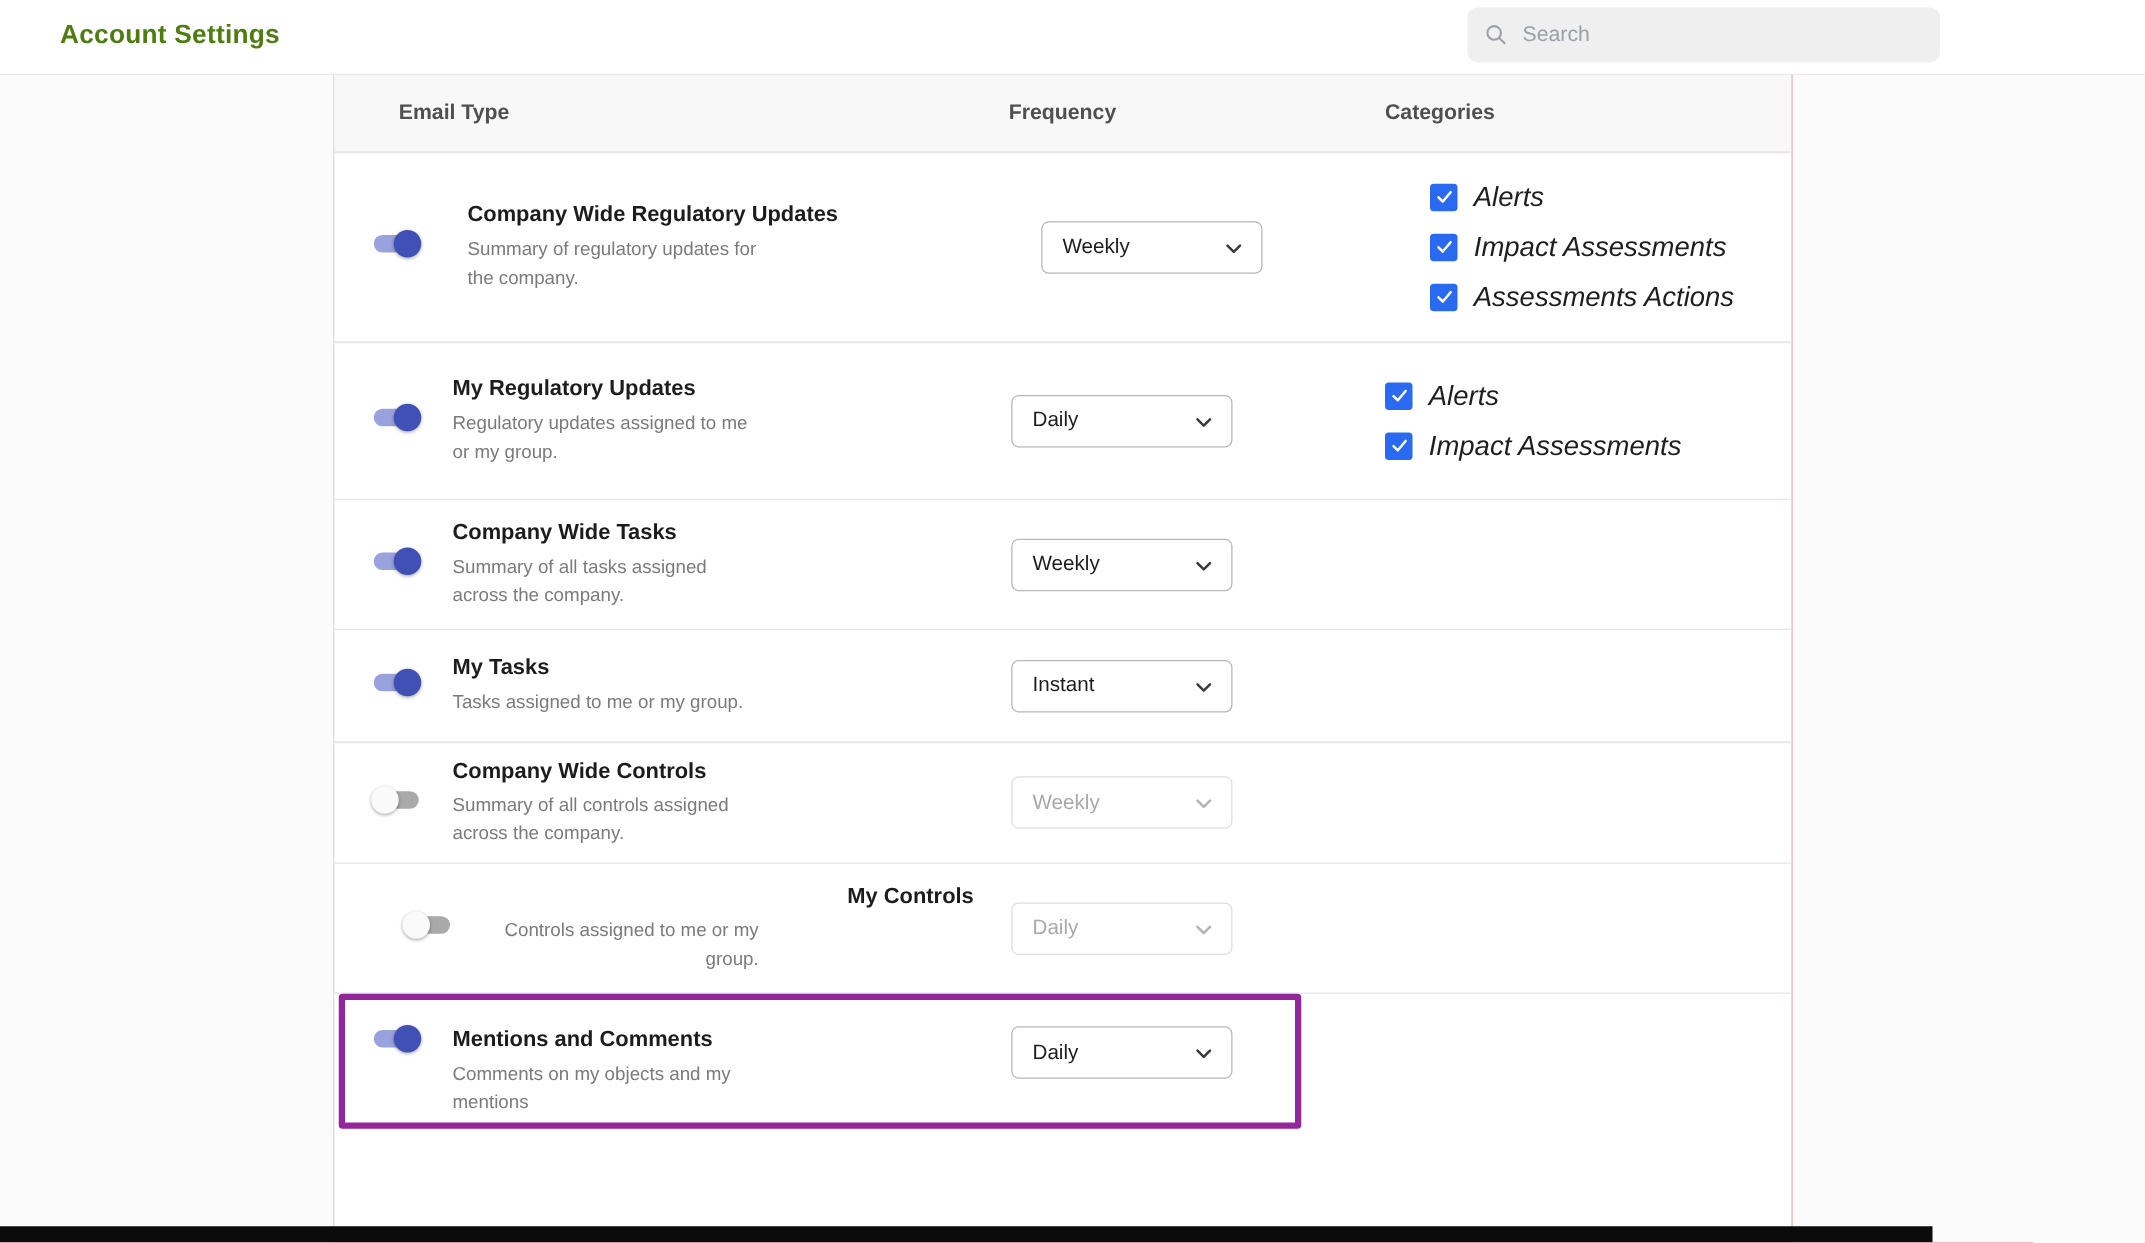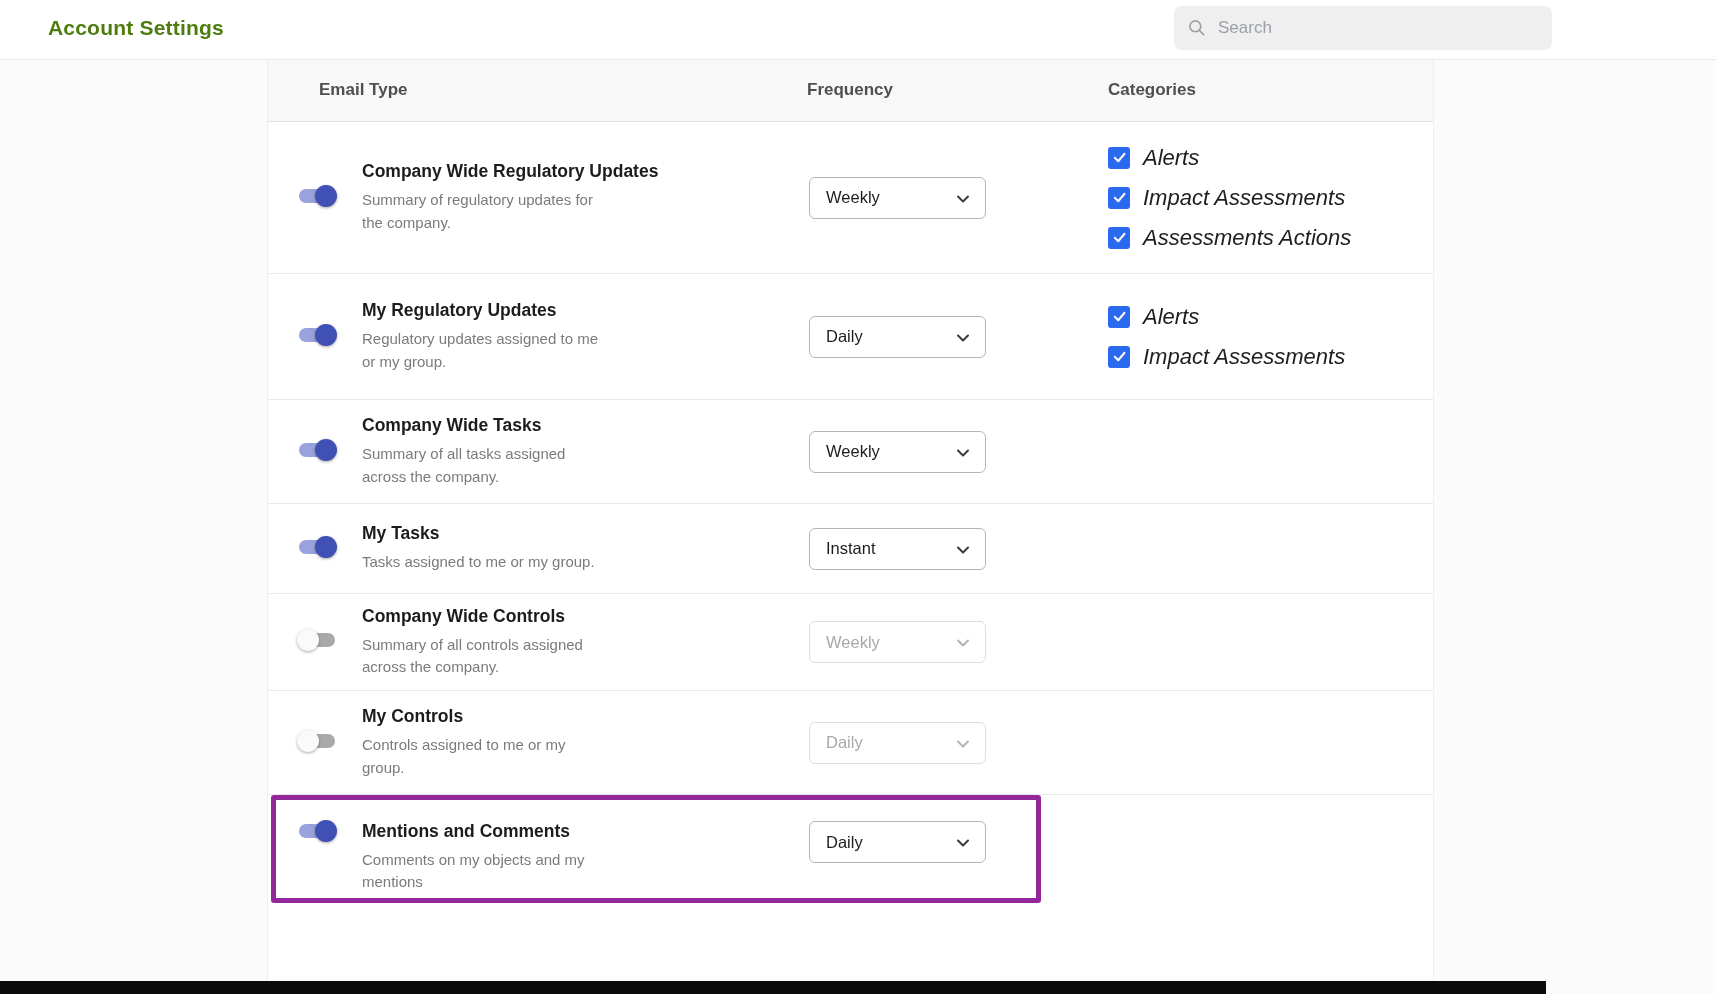--- a/index.html
+++ b/index.html
@@ -46,26 +46,26 @@
   }
   .th { position:absolute; top:20px; font-size:17px; font-weight:700; color:#4f4f4f; }
   .th-email { left:51px; }
   .th-freq  { left:539px; }
   .th-cats  { left:840px; }
 
   .row {
     position:relative; display:flex; align-items:center;
     border-bottom:1px solid #e8e8e8; background:#fff;
   }
-  #table-body .row:nth-child(1){ min-height:152px; }
+  #table-body .row:nth-child(1){ min-height:152px;gap:12px; }
   #table-body .row:nth-child(2){ min-height:126px; }
   #table-body .row:nth-child(3){ min-height:104px; }
   #table-body .row:nth-child(4){ min-height:90px;  }
   #table-body .row:nth-child(5){ min-height:97px;  }
-  #table-body .row:nth-child(6){ min-height:104px; }
+  #table-body .row:nth-child(6){ min-height:104px;text-align:right; }
   #table-body .row:nth-child(7){ min-height:188px; align-items:flex-start; padding-top:26px; border-bottom:none; }
 
   .cell-toggle { width:94px; flex:0 0 94px; }
   .cell-text   { width:447px; flex:0 0 447px; padding-right:30px; }
   .cell-freq   { width:299px; flex:0 0 299px; }
   .cell-cats   { flex:1; display:flex; flex-direction:column; gap:14px; padding:6px 0; }
 
   .row-title { font-size:17.5px; font-weight:700; color:#1c1c1c; margin-bottom:7px; }
   .row-desc  { font-size:15px; color:#7b7b7b; line-height:1.48; max-width:245px; }
 

